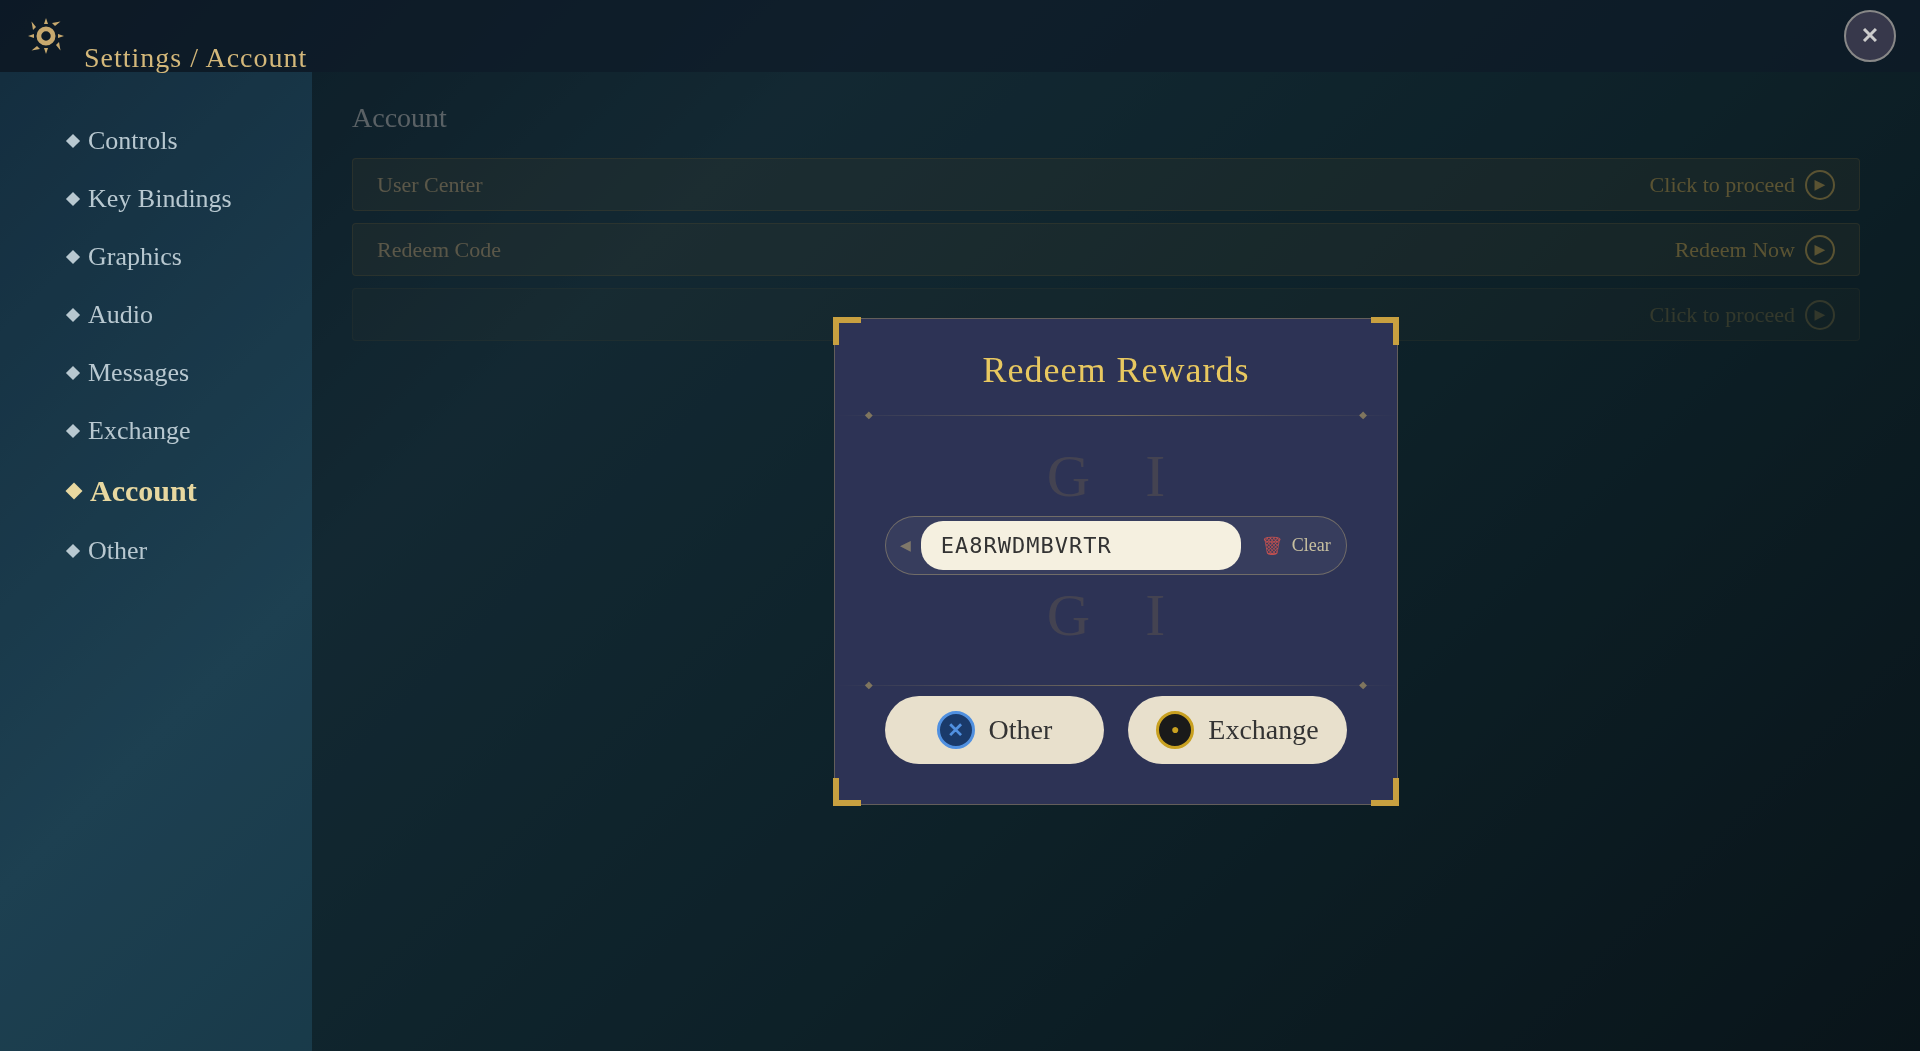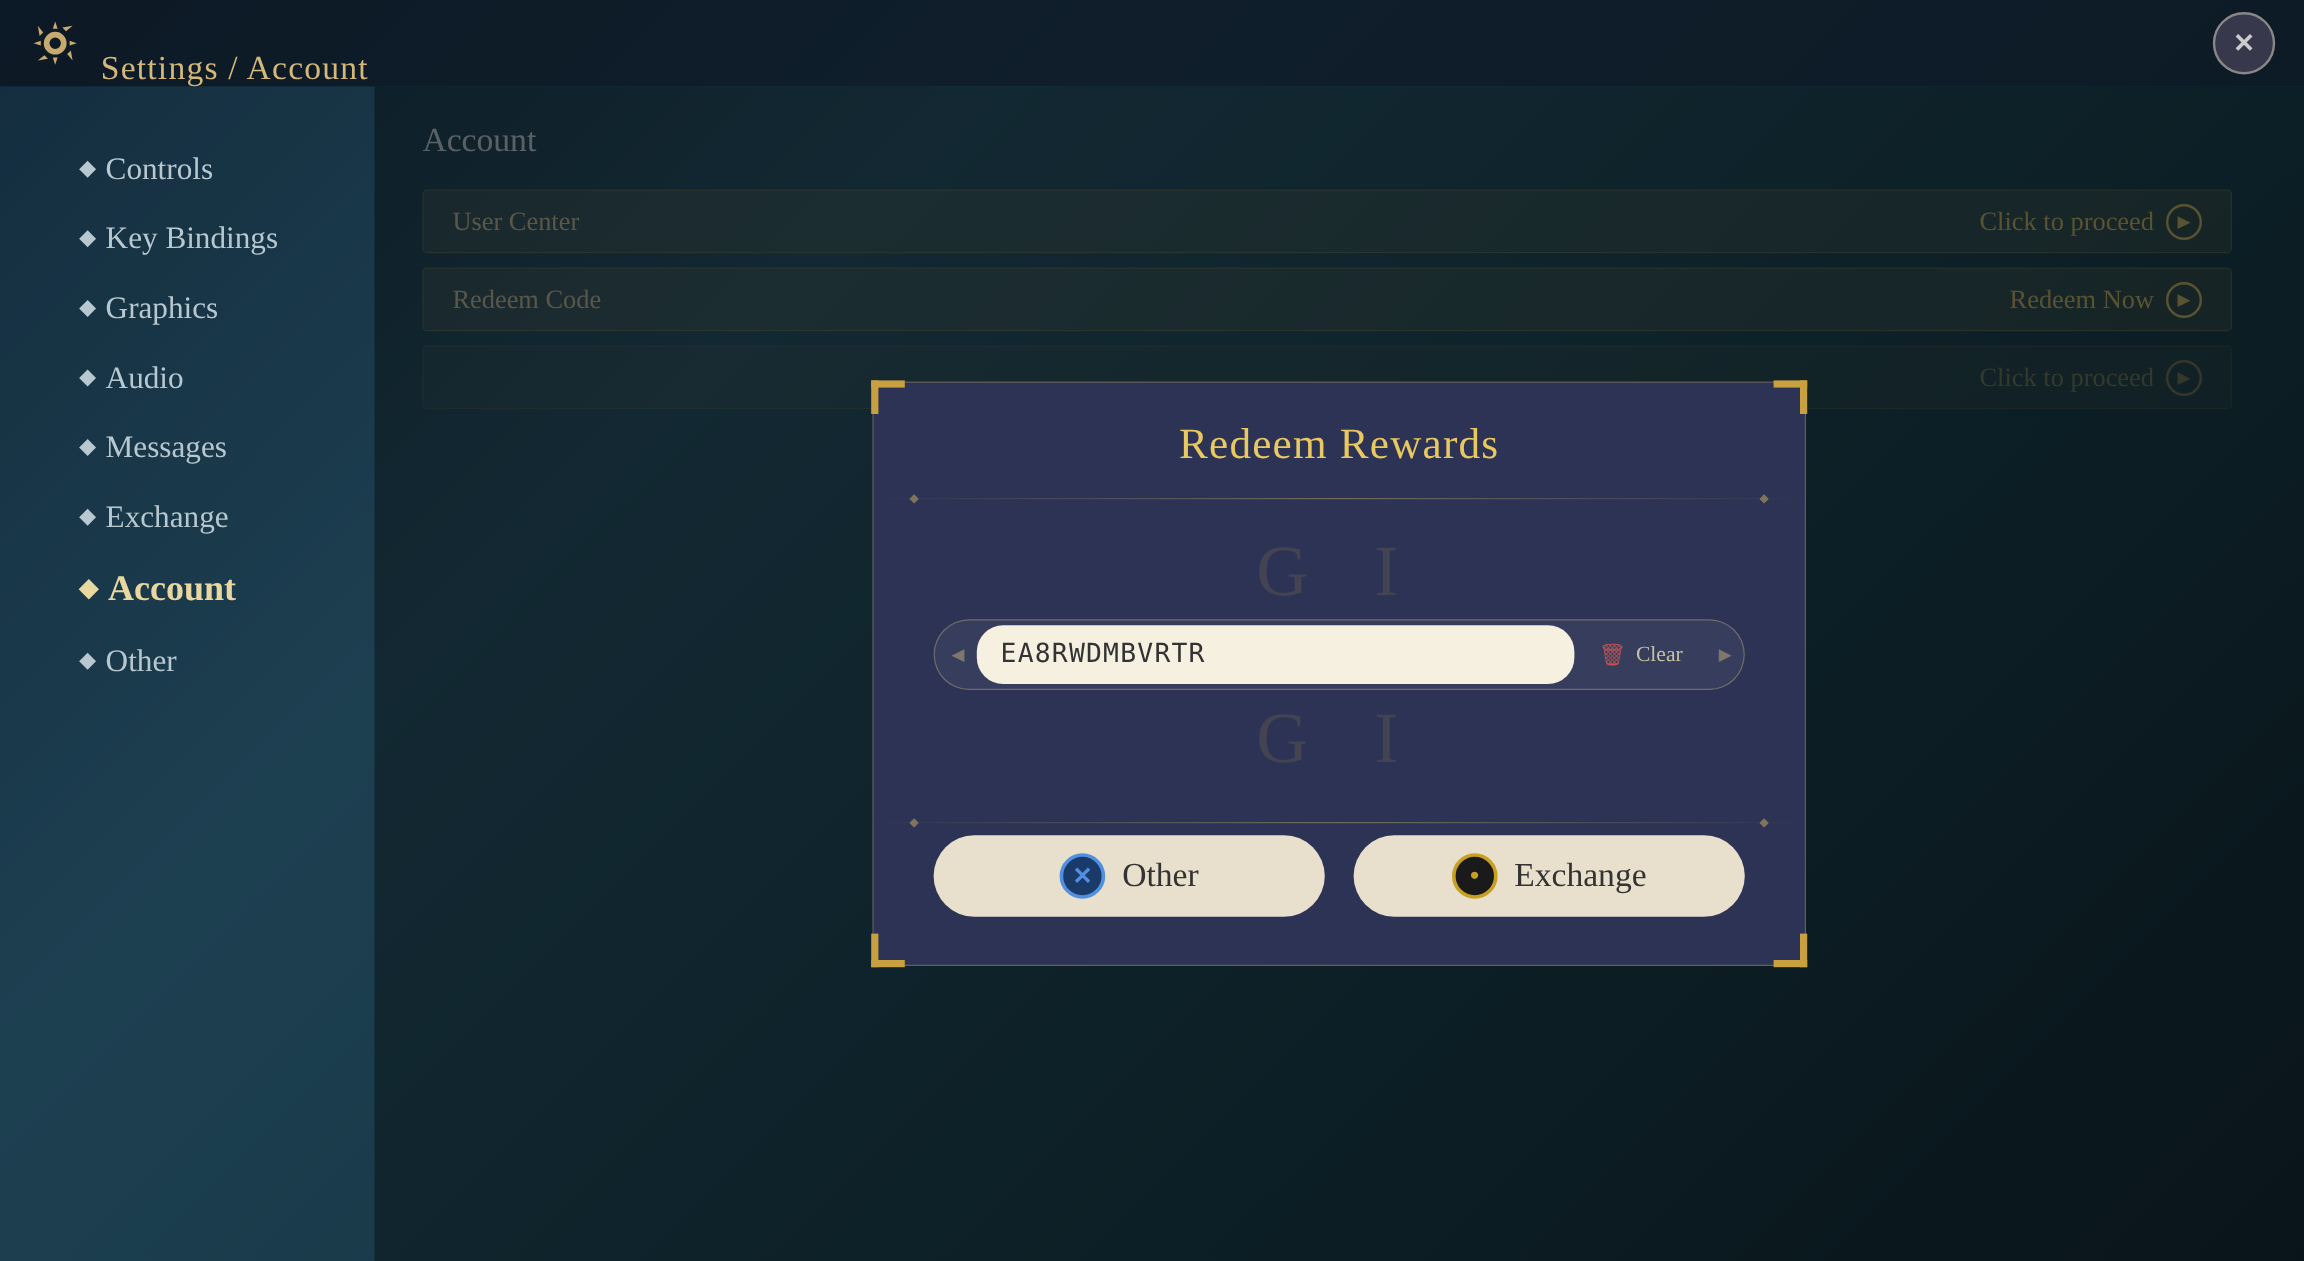--- a/index.html
+++ b/index.html
@@ -174,21 +174,21 @@
       inset: 0;
       background: rgba(0, 0, 0, 0.55);
       z-index: 50;
       display: flex;
       align-items: center;
       justify-content: center;
     }
 
     
     .modal {
-      width: 778px;
+      width: 564px;
       background: #2d3355;
       border: 1px solid rgba(180, 160, 100, 0.4);
       border-radius: 12px;
       position: relative;
       padding: 0 0 40px 0;
     }
 
     
     .corner {
       position: absolute;

